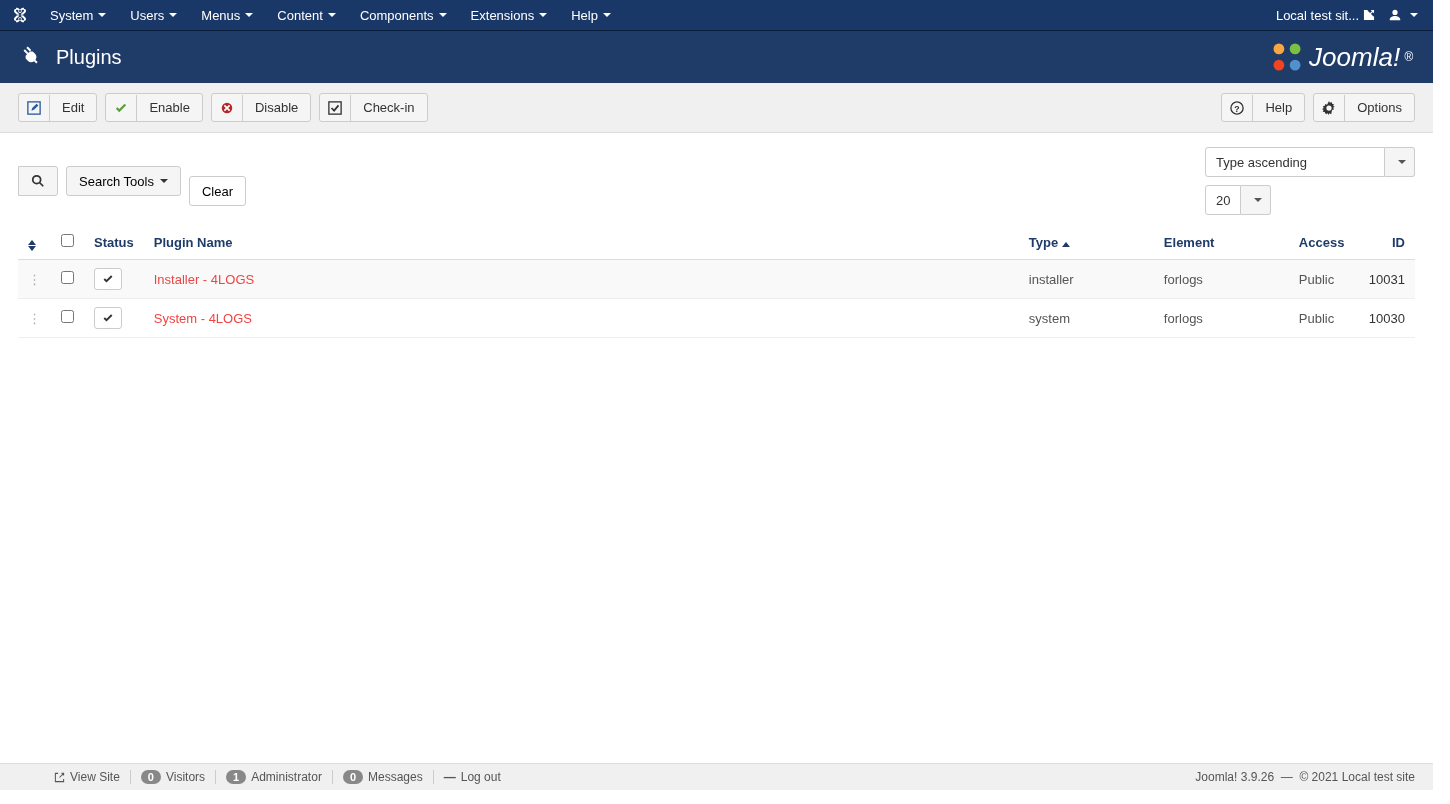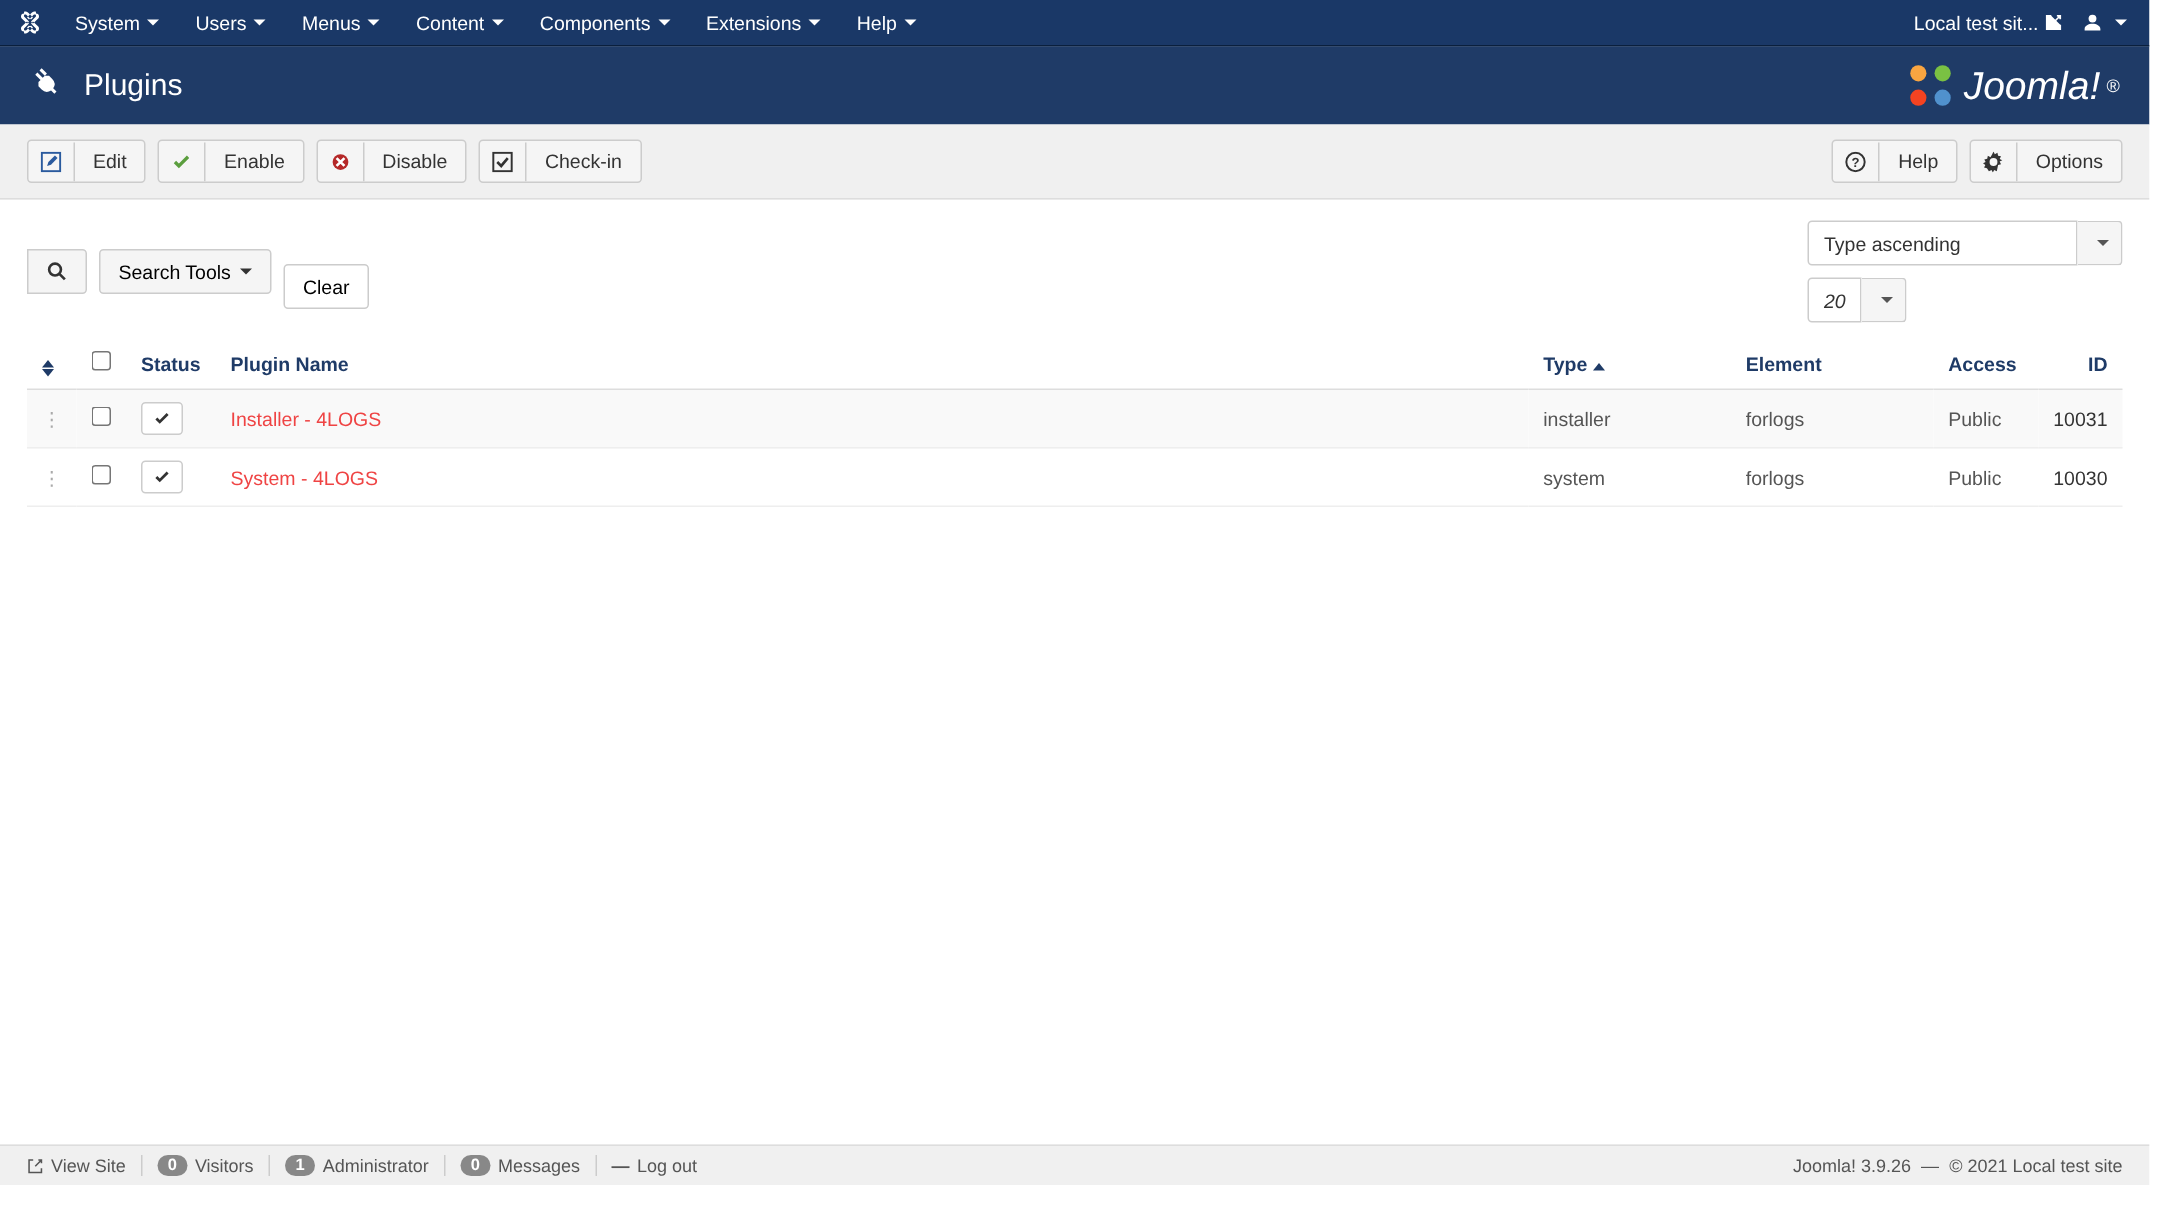--- a/index.html
+++ b/index.html
@@ -29,35 +29,35 @@
 .filter-bar { display: flex; justify-content: space-between; margin-bottom: 10px; }
 .filter-left { display: flex; gap: 8px; align-items: center; }
 .search-group { display: flex; }
 .search-input { border: 1px solid #ccc; border-right: none; padding: 6px 8px; font-size: 13px; width: 215px; border-radius: 3px 0 0 3px; height: 30px; }
 .search-btn { border: 1px solid #ccc; background: #f5f5f5; padding: 0 12px; border-radius: 0 3px 3px 0; cursor: pointer; height: 30px; display: flex; align-items: center; }
 .btn-plain { background: #f5f5f5; border: 1px solid #ccc; border-radius: 3px; padding: 6px 12px; font-size: 13px; cursor: pointer; height: 30px; display: inline-flex; align-items: center; }
 .btn-plain.white { background: #fff; margin-top: 20px; }
 .filter-right { display: flex; gap: 8px; flex-direction: column; }
 .select-group { display: flex; }
 .select-main { border: 1px solid #ccc; background: #fff; padding: 6px 10px; font-size: 13px; border-radius: 3px 0 0 3px; height: 30px; min-width: 180px; display: flex; align-items: center; }
-.select-main.small { min-width: 30px; justify-content: center; font-style: italic; }
+.select-main.small { min-width: 30px; justify-content: center; }
 .select-caret { border: 1px solid #ccc; border-left: none; background: #f5f5f5; padding: 0 8px; border-radius: 0 3px 3px 0; height: 30px; display: flex; align-items: center; cursor: pointer; }
 table.grid { width: 100%; border-collapse: collapse; }
 table.grid th { text-align: left; font-size: 13px; font-weight: bold; color: #1f3b67; padding: 8px 10px; border-bottom: 1px solid #ddd; }
 table.grid th a { color: #1f3b67; cursor: pointer; }
 table.grid td { padding: 8px 10px; border-bottom: 1px solid #eee; font-size: 13px; vertical-align: middle; }
 table.grid tbody tr:nth-child(odd) { background: #f9f9f9; }
 .link { color: #ef4444; cursor: pointer; }
 .drag-dots { color: #aaa; cursor: move; display: inline-flex; flex-direction: column; gap: 1px; }
 .check-btn { border: 1px solid #ccc; border-radius: 3px; width: 28px; height: 22px; display: inline-flex; align-items: center; justify-content: center; cursor: pointer; background: #fff; }
 .sort-arrows { display: inline-flex; flex-direction: column; gap: 1px; }
 .arrow-up-sm { width: 0; height: 0; border-left: 4px solid transparent; border-right: 4px solid transparent; border-bottom: 5px solid #1f3b67; }
 .arrow-down-sm { width: 0; height: 0; border-left: 4px solid transparent; border-right: 4px solid transparent; border-top: 5px solid #1f3b67; }
 .footer { position: absolute; bottom: 0; left: 0; right: 0; background: #f0f0f0; border-top: 1px solid #ddd; padding: 6px 18px; display: flex; justify-content: space-between; font-size: 12px; color: #555; }
-.footer-left { display: flex; align-items: center; gap: 0; }
+.footer-left { display: flex; align-items: center; gap: 0; margin-left: 36px; }
 .footer-item { display: flex; align-items: center; gap: 5px; cursor: pointer; padding: 0 10px; border-right: 1px solid #ccc; }
 .footer-item:first-child { padding-left: 0; }
 .footer-item:last-child { border-right: none; }
 .badge-count { background: #888; color: #fff; border-radius: 9px; padding: 1px 7px; font-size: 11px; font-weight: bold; }
 .small-text { font-size: 11px; color: #555; }
 input[type=checkbox] { cursor: pointer; }
 </style>
 </head>
 <body>
 

